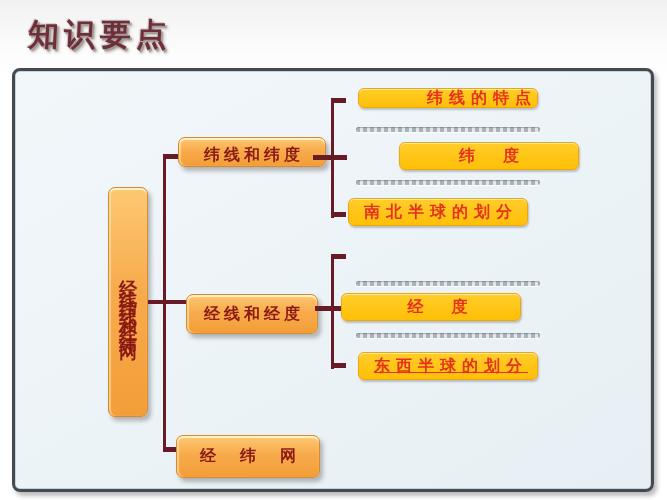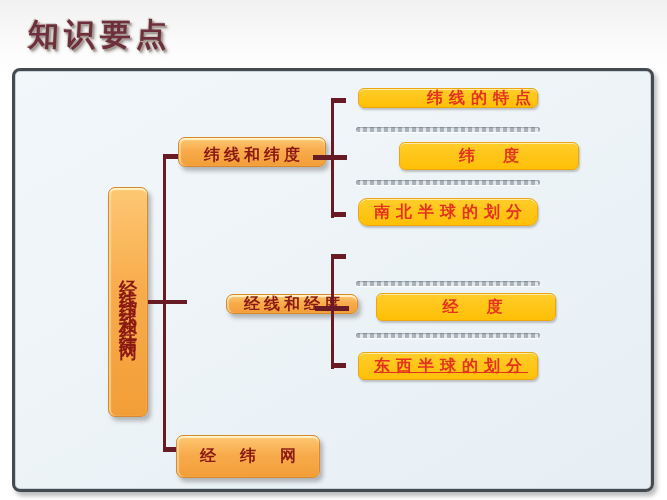--- a/index.html
+++ b/index.html
@@ -65,21 +65,21 @@
   </div>
 
   <div class="bar" style="left:148px; top:84px;  width:3px;  height:297px;"></div>
   <div class="bar" style="left:148px; top:83px;  width:16px; height:5px;"></div>
   <div class="bar" style="left:133px; top:229px; width:39px; height:4px;"></div>
   <div class="bar" style="left:148px; top:376px; width:16px; height:5px;"></div>
 
   <div class="obox" style="left:163px; top:66px; width:148px; height:30px;align-items:flex-end;">
     <span class="branch-label">纬线和纬度</span>
   </div>
-  <div class="obox" style="left:171px; top:223px; width:132px; height:20px;margin-left:40px;">
+  <div class="obox" style="left:171px; top:223px; width:132px; height:40px;">
     <span class="branch-label">经线和经度</span>
   </div>
   <div class="obox" style="left:161px; top:364px; width:144px; height:43px;">
     <span class="branch-label">经　纬　网</span>
   </div>
 
   <div class="bar" style="left:316px; top:28px;  width:3px;  height:119px;"></div>
   <div class="bar" style="left:316px; top:27px;  width:15px; height:5px;"></div>
   <div class="bar" style="left:298px; top:84px;  width:34px; height:5px;"></div>
   <div class="bar" style="left:316px; top:141px; width:15px; height:5px;"></div>
@@ -90,26 +90,26 @@
   <div class="bar" style="left:316px; top:292px; width:15px; height:5px;"></div>
 
   <div class="ybox" style="left:343px; top:17px;  height:20px;justify-content:flex-end;">
     <span>纬线的特点</span>
   </div>
   <div class="sep" style="left:341px; top:56px;"></div>
   <div class="ybox" style="left:343px; top:71px;margin-left:41px;">
     <span>纬　度</span>
   </div>
   <div class="sep" style="left:341px; top:109px;"></div>
-  <div class="ybox" style="left:343px; top:127px;border-radius:9px;">
+  <div class="ybox" style="left:333px; top:127px;">
     <span>南北半球的划分</span>
   </div>
 
   <div class="sep" style="left:341px; top:210px;"></div>
-  <div class="ybox" style="left:361px; top:222px;padding-left:13px;">
+  <div class="ybox" style="left:326px; top:222px;padding-left:13px;">
     <span>经　度</span>
   </div>
   <div class="sep" style="left:341px; top:262px;"></div>
   <div class="ybox" style="left:343px; top:281px;text-decoration:underline;">
     <span>东西半球的划分</span>
   </div>
 
 </div>
 
 </body></html>

